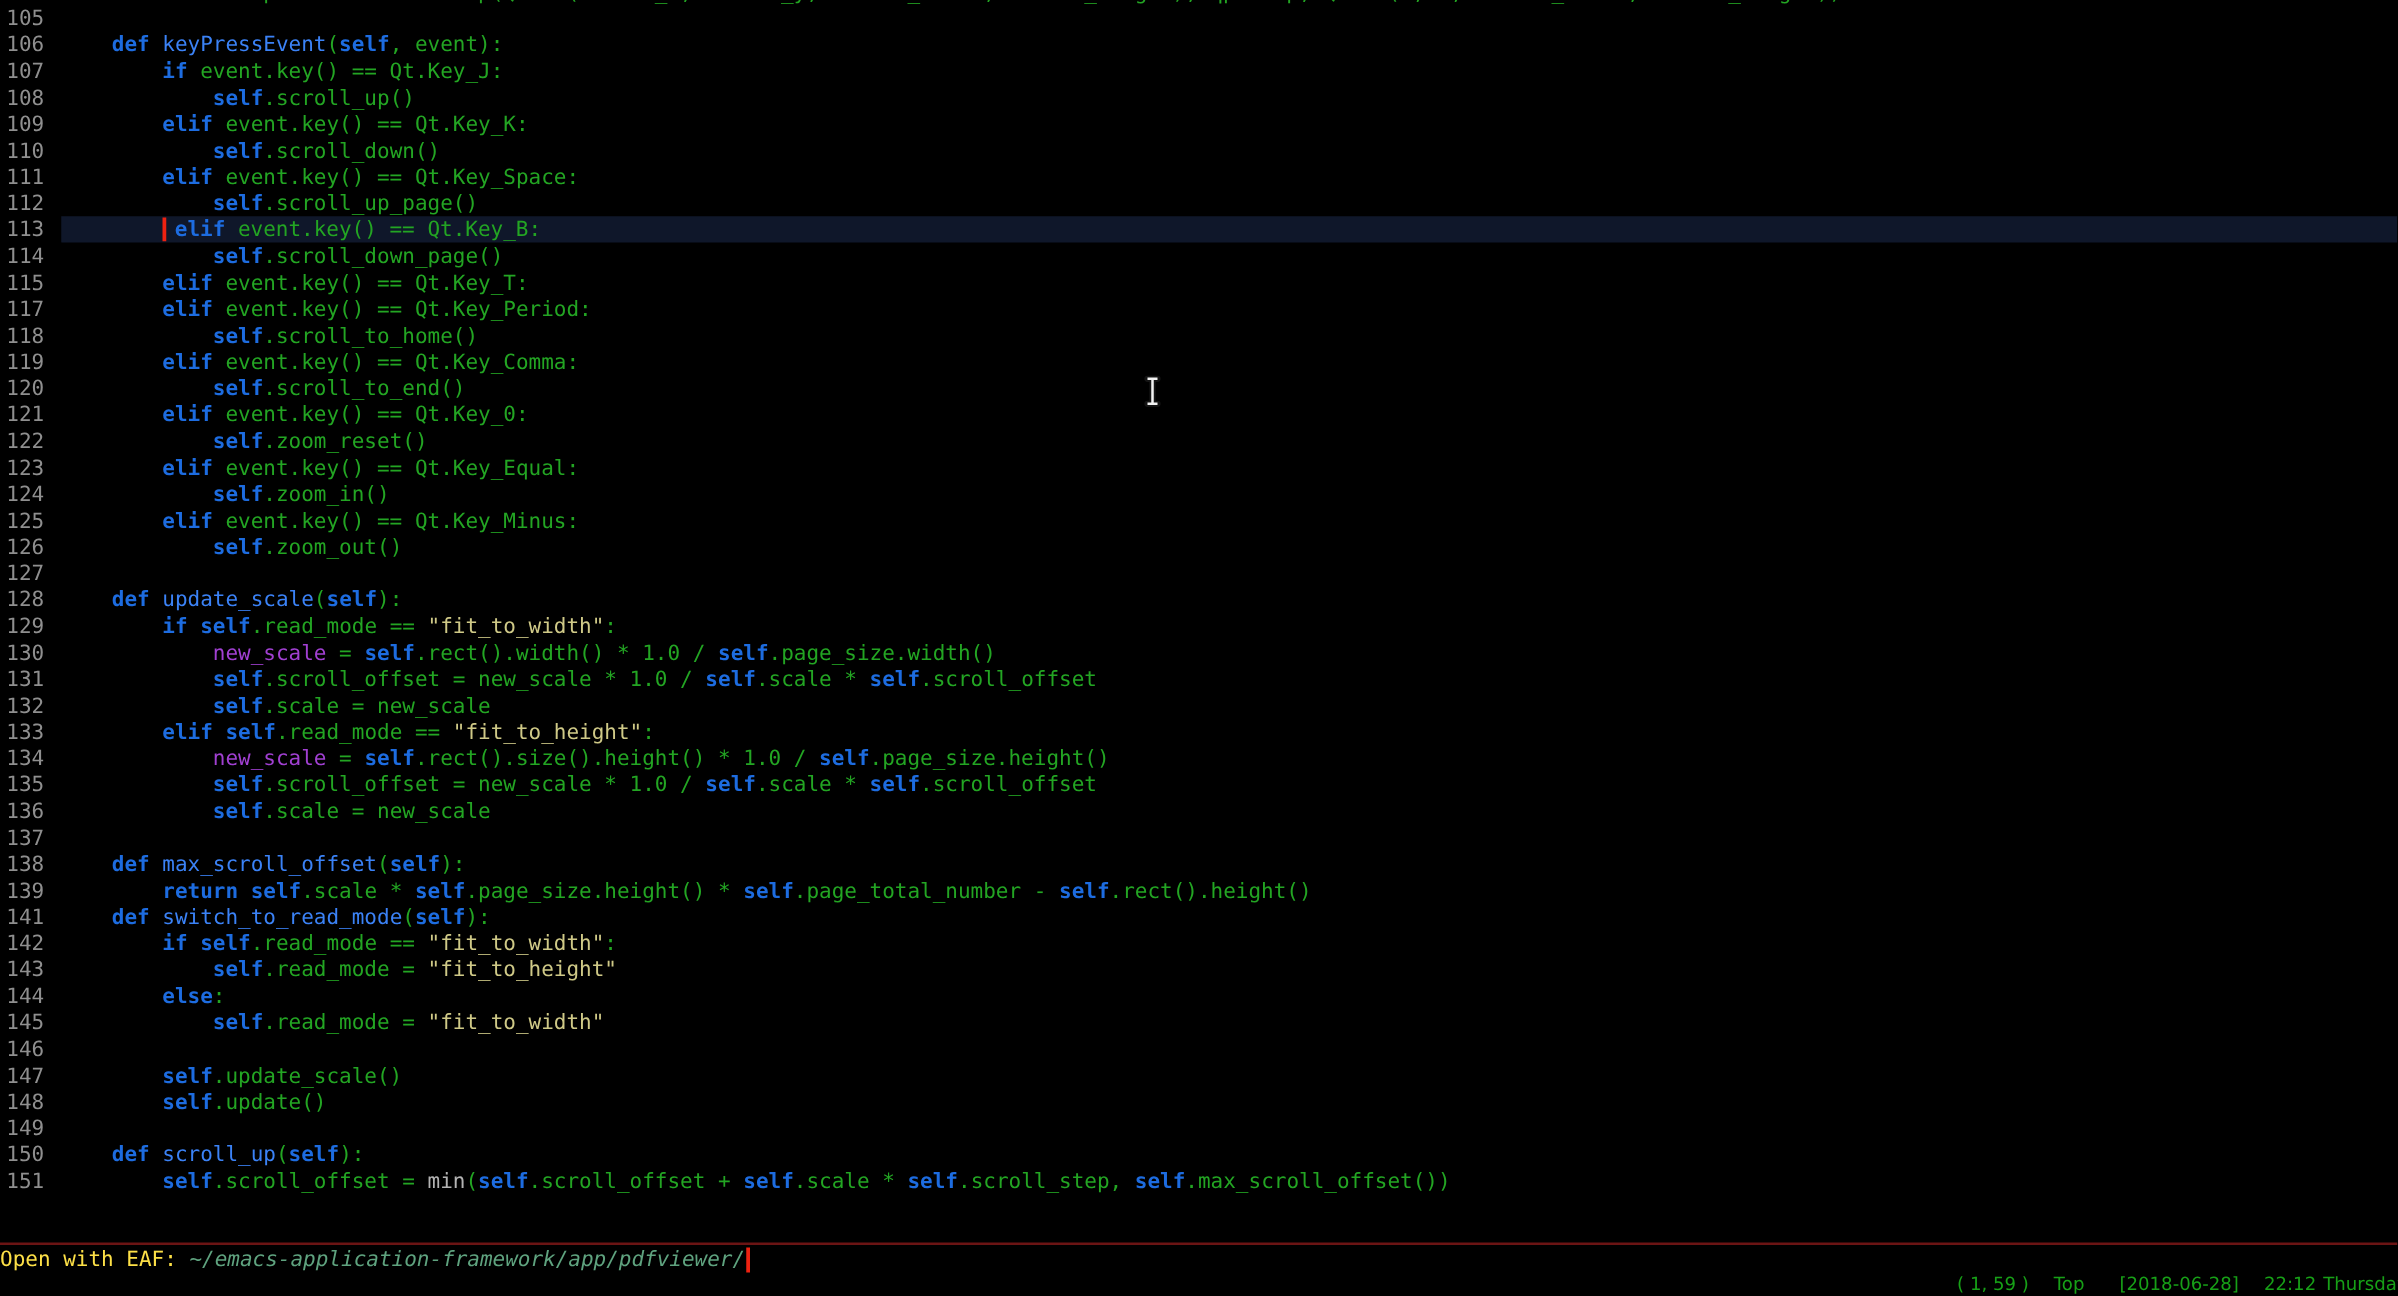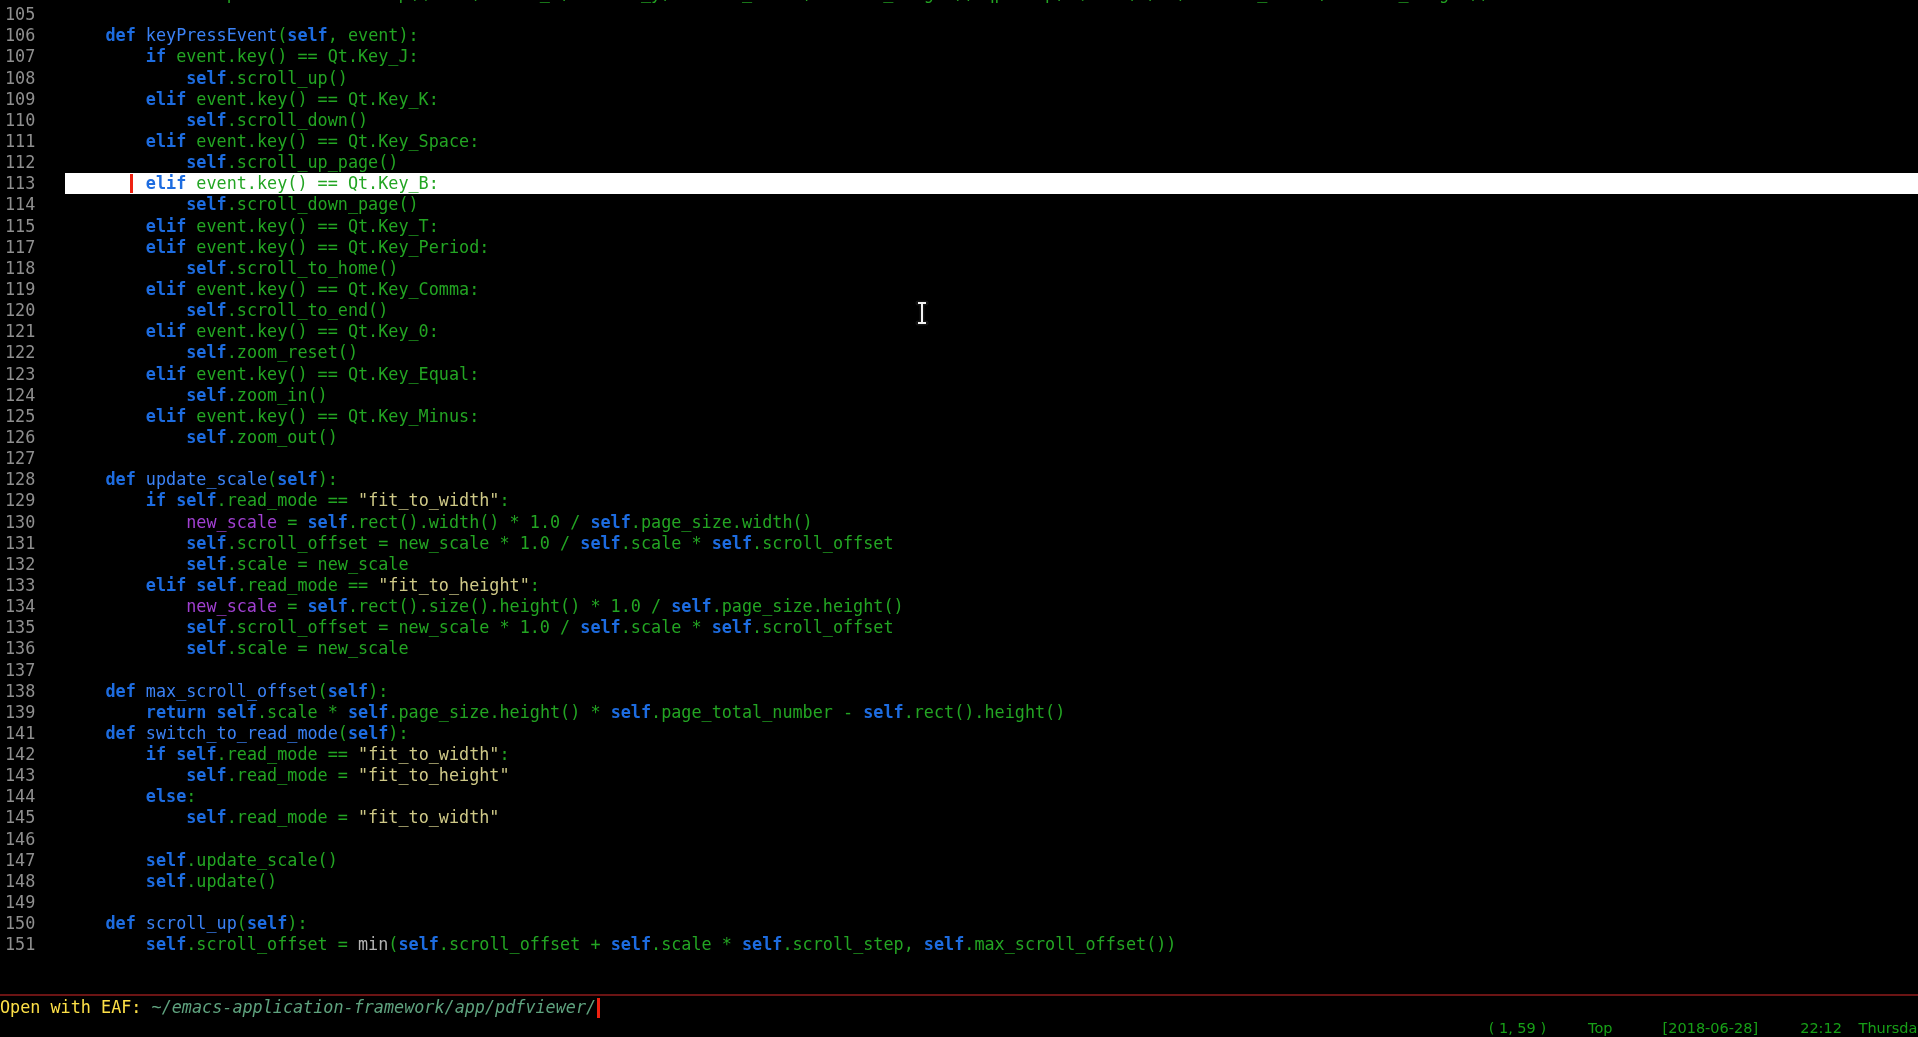--- a/index.html
+++ b/index.html
@@ -2,26 +2,26 @@
 <html><head>
 <meta charset="utf-8">
 <style>
   html,body{margin:0;padding:0;background:#000;}
   body{width:1918px;height:1037px;overflow:hidden;position:relative;
        font-family:"DejaVu Sans Mono",monospace;}
 
   
   #editor{position:relative;width:1918px;height:994px;overflow:hidden;
           font-size:16.8px;}
-  .line{display:flex;height:21.15px;line-height:21.15px;position:relative;gap:16px;}
+  .line{display:flex;height:21.15px;line-height:21.15px;position:relative;}
   .line.clip{margin-top:-17px;}
   .ln{width:49px;min-width:49px;box-sizing:border-box;padding-left:5px;
       color:#8f8f8f;background:#000;white-space:pre;}
   .code{flex:1;white-space:pre;color:#23a523;}
-  .line.hl .code{background:#ffffff;}
+  .line.hl .code{background:#0f172a;padding-left:10px;}
   .td{color:#23a523;}
   .tk{color:#1d6ce0;font-weight:bold;}
   .tf{color:#3b82f6;}
   .ts{color:#cfc987;}
   .tv{color:#a140d2;text-align:center;}
   .tb{color:#b3b3b3;}
   .caret{position:absolute;left:calc(49px + 8ch);top:1px;width:3px;height:19px;
          background:#ee2211;}
 
   
@@ -29,21 +29,21 @@
 
   
   #echo-area{position:relative;width:1918px;height:41px;background:#000;}
   #minibuffer-line{height:22px;line-height:22px;font-size:16.8px;white-space:pre;}
   #mb-prompt{color:#fde047;font-weight:normal;}
   #mb-input{color:#5fa37f;font-style:italic;}
   #mb-caret{display:inline-block;width:3px;height:20px;background:#ee2211;
             vertical-align:middle;margin-left:1px;}
   #tray{position:absolute;right:-8px;bottom:1px;color:#17a017;
         font-family:"DejaVu Sans",sans-serif;font-size:14.5px;white-space:pre;}
-  #tray span{margin-left:12px;}
+  #tray span{margin-left:1px;}
   .tray-gap{display:inline-block;width:18px;}
   .tray-gap-lg{display:inline-block;width:26px;}
 
   
   #mouse-ibeam{position:absolute;left:915px;top:300px;pointer-events:none;}
 </style>
 </head>
 <body>
 
 <div id="editor">

